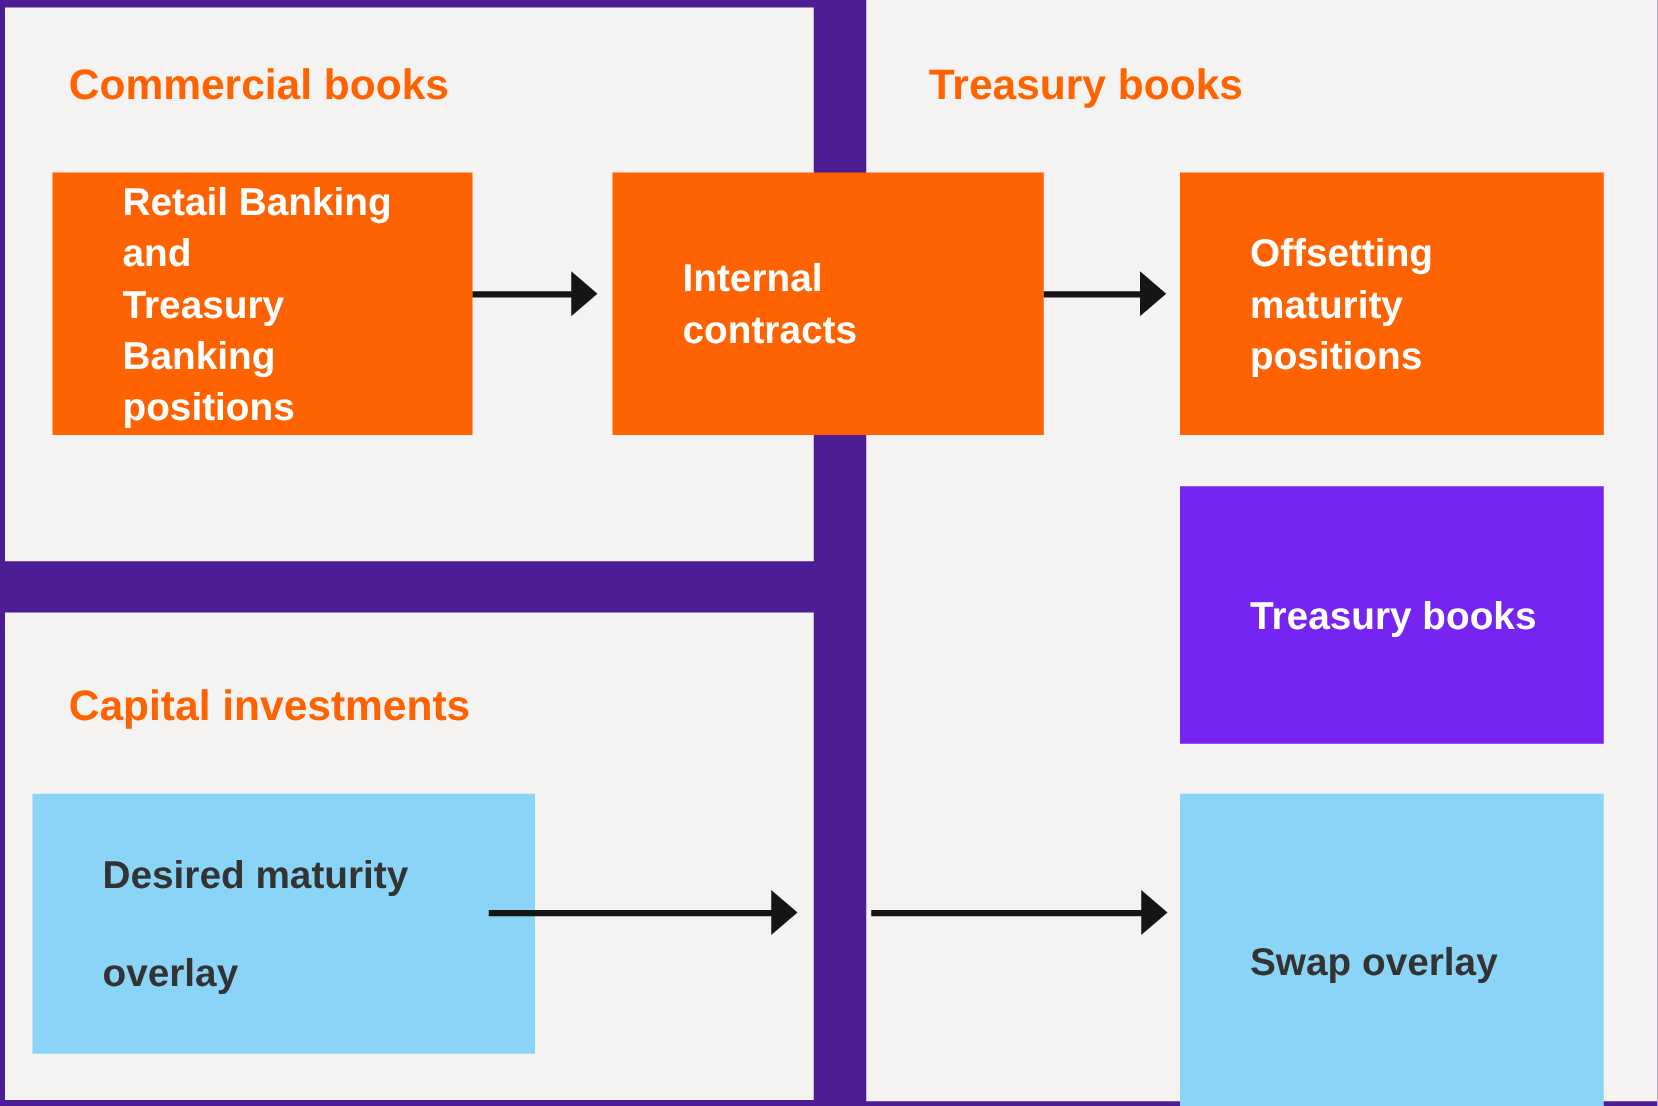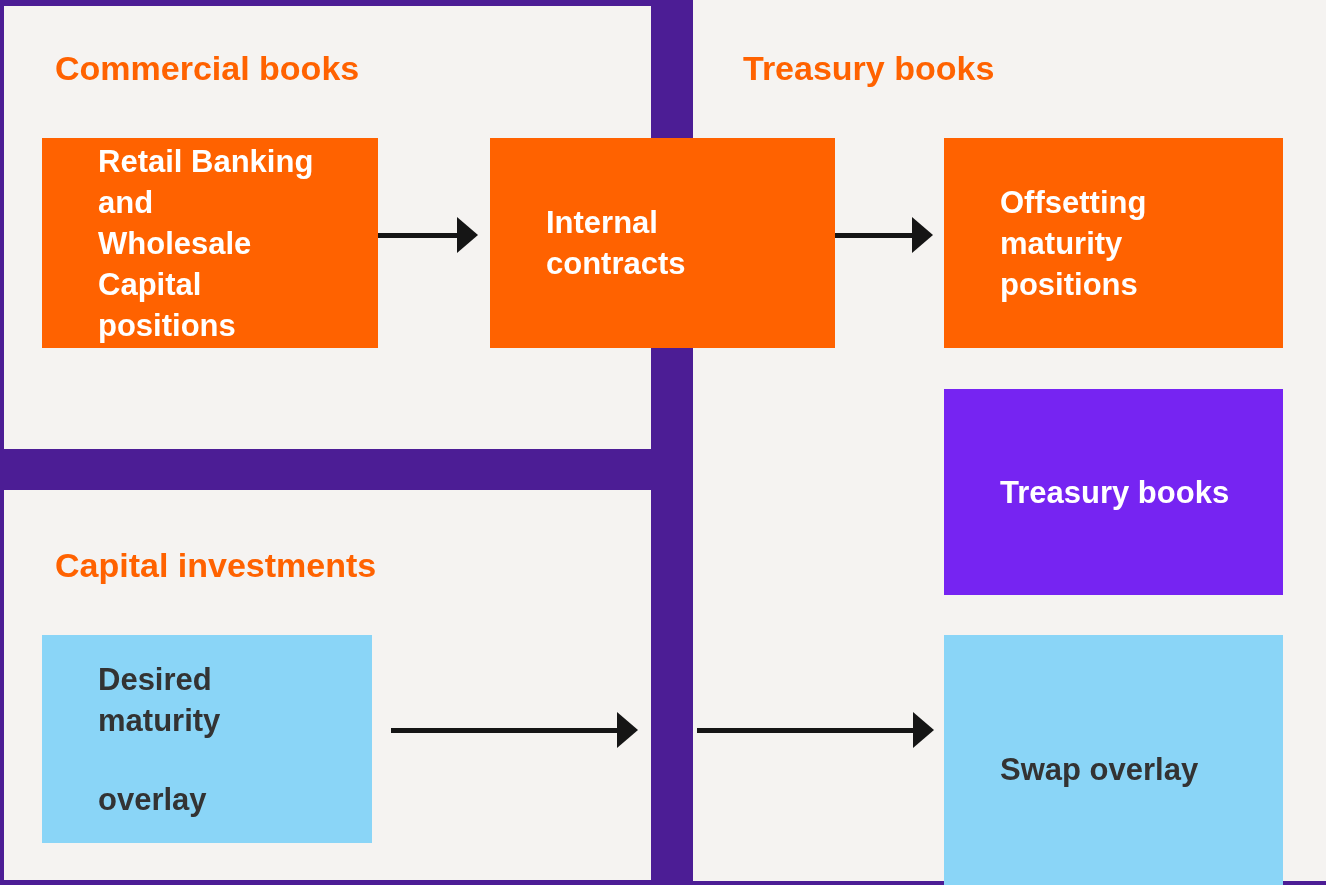--- a/index.html
+++ b/index.html
@@ -49,21 +49,21 @@
   .box span { display: block; }
   .box-orange { background: var(--orange, #ff6200);     color: var(--text-light, #ffffff); }
   .box-purple { background: var(--purple, #7624f2);     color: var(--text-light, #ffffff); }
   .box-blue   { background: var(--light-blue, #8ad5f7); color: var(--text-dark, #333333); }
 
   #box-retail        { left: 42px;  top: 138px; width: 336px; height: 210px; }
   #box-internal      { left: 490px; top: 138px; width: 345px; height: 210px; }
   #box-offsetting    { left: 944px; top: 138px; width: 339px; height: 210px; }
   #box-treasury      { left: 944px; top: 389px; width: 339px; height: 206px; }
   #box-swap          { left: 944px; top: 635px; width: 339px; height: 268px; }
-  #box-desired       { left: 42px;  top: 635px; width: 330px; height: 208px; gap: 38px; }
+  #box-desired       { left: 26px;  top: 635px; width: 402px; height: 208px; gap: 38px; }
 
   .arrow-line {
     position: absolute;
     height: 5px;
     background: var(--arrow, #151515);
   }
   .arrow-head {
     position: absolute;
     width: 0;
     height: 0;
@@ -92,21 +92,21 @@
   <div class="panel" id="panel-commercial"></div>
   <div class="panel" id="panel-capital"></div>
   <div class="panel" id="panel-treasury"></div>
 
   <div class="section-title" id="title-commercial">Commercial books</div>
   <div class="section-title" id="title-treasury">Treasury books</div>
   <div class="section-title" id="title-capital">Capital investments</div>
 
   <div class="box box-orange" id="box-retail">
     <span>Retail Banking and</span>
-    <span>Wholesale Capital</span>
+    <span>Treasury Banking</span>
     <span>positions</span>
   </div>
 
   <div class="box box-orange" id="box-internal">
     <span>Internal contracts</span>
   </div>
 
   <div class="box box-orange" id="box-offsetting">
     <span>Offsetting maturity</span>
     <span>positions</span>

